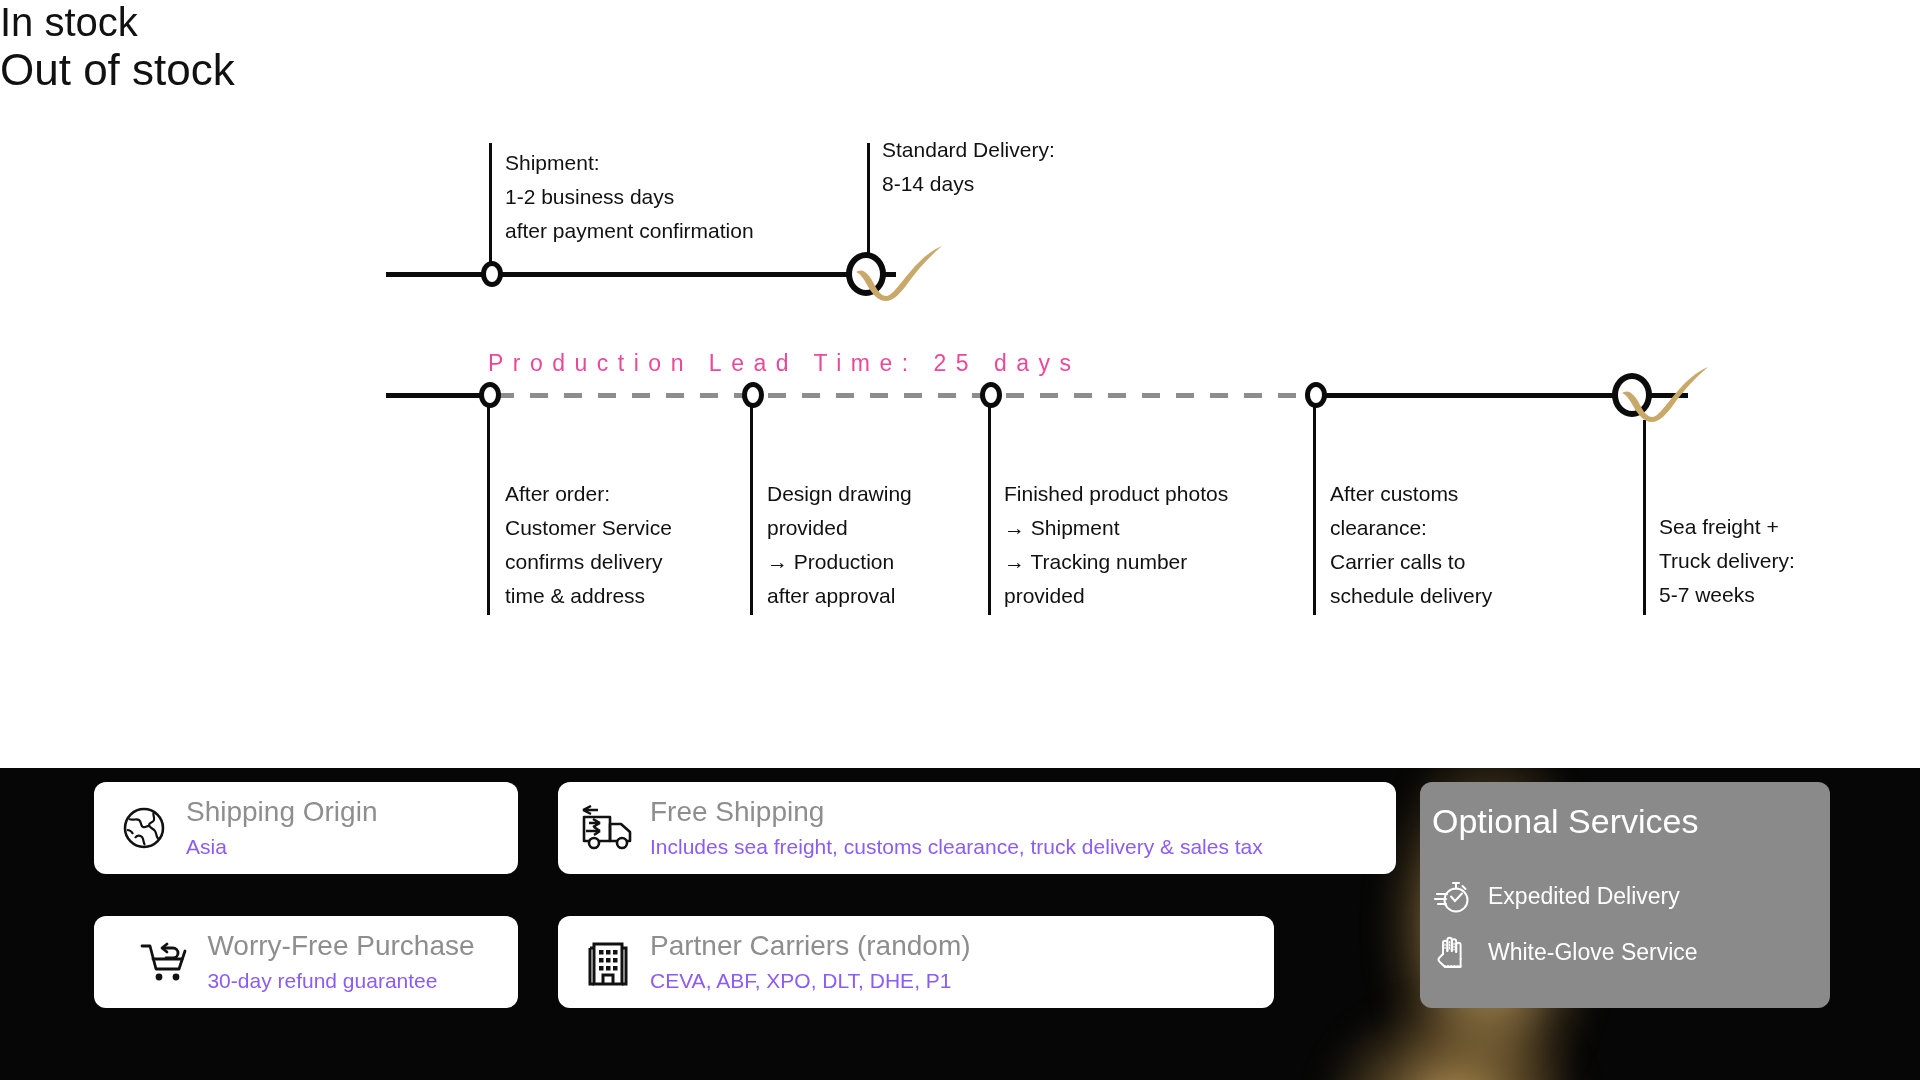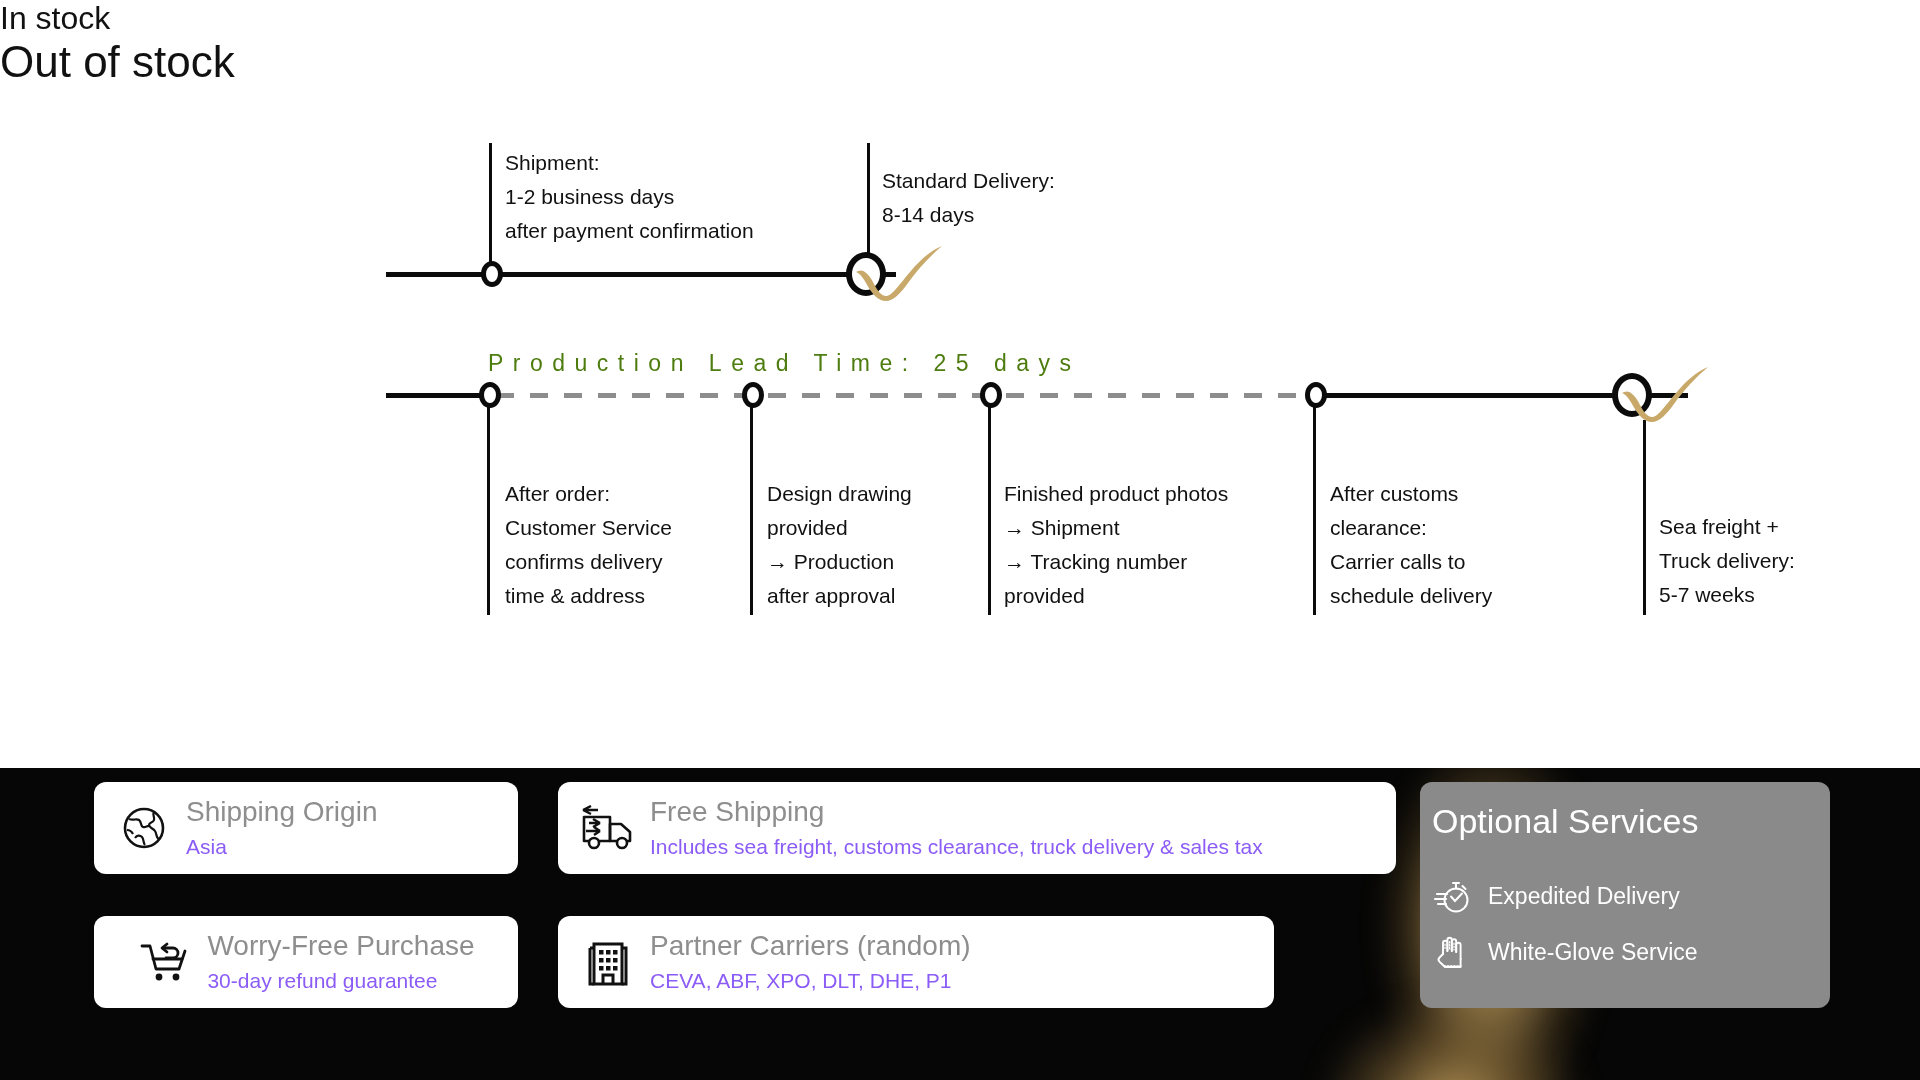--- a/index.html
+++ b/index.html
@@ -7,21 +7,21 @@
   body {
     background:#ffffff;
     font-family:"Liberation Sans", sans-serif;
     color:#111;
     overflow:hidden;
     position:relative;
   }
 
   
   #timeline-area { position:absolute; left:0; top:0; width:1920px; height:768px; background:#fff; }
-  #label-instock  { left:94px;  top:245px; font-size:32px; }
+  #label-instock  { left:94px;  top:245px; font-size:40px; }
   #label-outstock { left:94px;  top:375px; font-size:44px; }
 
   
   .axis { position:absolute; height:5px; background:#0b0b0b; }
   .axis-dash { position:absolute; height:5px;
     background-image:linear-gradient(to right,#8d8d8d 0 18px,transparent 18px 34px);
     background-size:34px 5px; background-repeat:repeat-x; }
 
   
   .node { position:absolute; width:22px; height:26px; border:5px solid #0b0b0b;
@@ -31,21 +31,21 @@
   
   .stem { position:absolute; width:3px; background:#0b0b0b; z-index:2; }
 
   
   .check { position:absolute; z-index:6; pointer-events:none; }
 
   
   .note { position:absolute; font-size:21px; line-height:34px; font-weight:300; color:#111; white-space:pre-line; }
 
   #lead-time-label { position:absolute; font-size:23px; font-weight:300;
-     letter-spacing:9.5px; color:#4d7c0f; white-space:nowrap; }
+     letter-spacing:9.5px; color:#ec4899; white-space:nowrap; }
 
   
   #bottom-band { position:absolute; left:0; top:768px; width:1920px; height:312px;
                  background:#060606; overflow:hidden; }
   #gold-glow { position:absolute; left:1180px; top:-60px; width:620px; height:440px;
      background:
        radial-gradient(ellipse 150px 260px at 50% 50%, rgba(232,196,120,.95) 0%, rgba(201,164,96,.62) 32%, rgba(120,92,45,.28) 58%, rgba(0,0,0,0) 78%);
      filter:blur(10px); }
   #gold-glow2 { position:absolute; left:1200px; top:150px; width:560px; height:320px;
      background:
@@ -92,21 +92,21 @@
 
   <div class="check" style="left:848px; top:242px; width:100px; height:62px;">
     <svg width="100" height="62" viewBox="0 0 100 62">
       <path d="M8 30 C14 26 20 30 26 42 C30 50 34 54 38 54 C44 54 50 44 62 30 C72 18 82 9 94 4 C82 14 70 27 60 41 C52 52 45 59 38 59 C30 59 24 52 18 41 C14 34 11 31 8 30 Z" fill="#c9a96a"></path>
     </svg>
   </div>
 
   <div class="note" style="left:505px; top:146px; width:360px;">Shipment:
 1-2 business days
 after payment confirmation</div>
-  <div class="note" style="left:882px; top:164px; width:300px;">Standard Delivery:
+  <div class="note" style="left:882px; top:133px; width:300px;">Standard Delivery:
 8-14 days</div>
 
   <div id="label-outstock">Out of stock</div>
 
   <div id="lead-time-label" style="left:488px; top:350px;">Production Lead Time: 25 days</div>
 
   <div class="axis" style="left:386px; top:393px; width:110px;"></div>
 
   <div class="axis-dash" style="left:496px; top:393px; width:828px;"></div>
 

